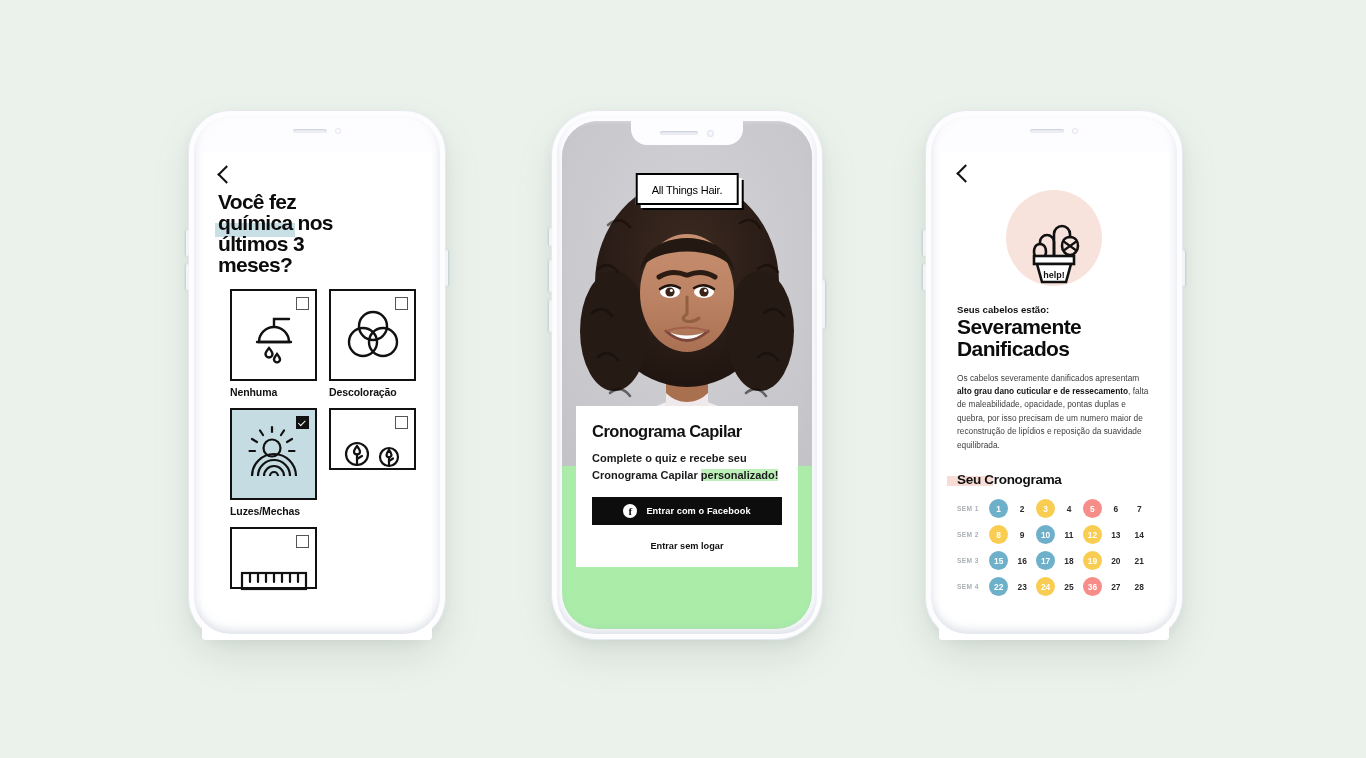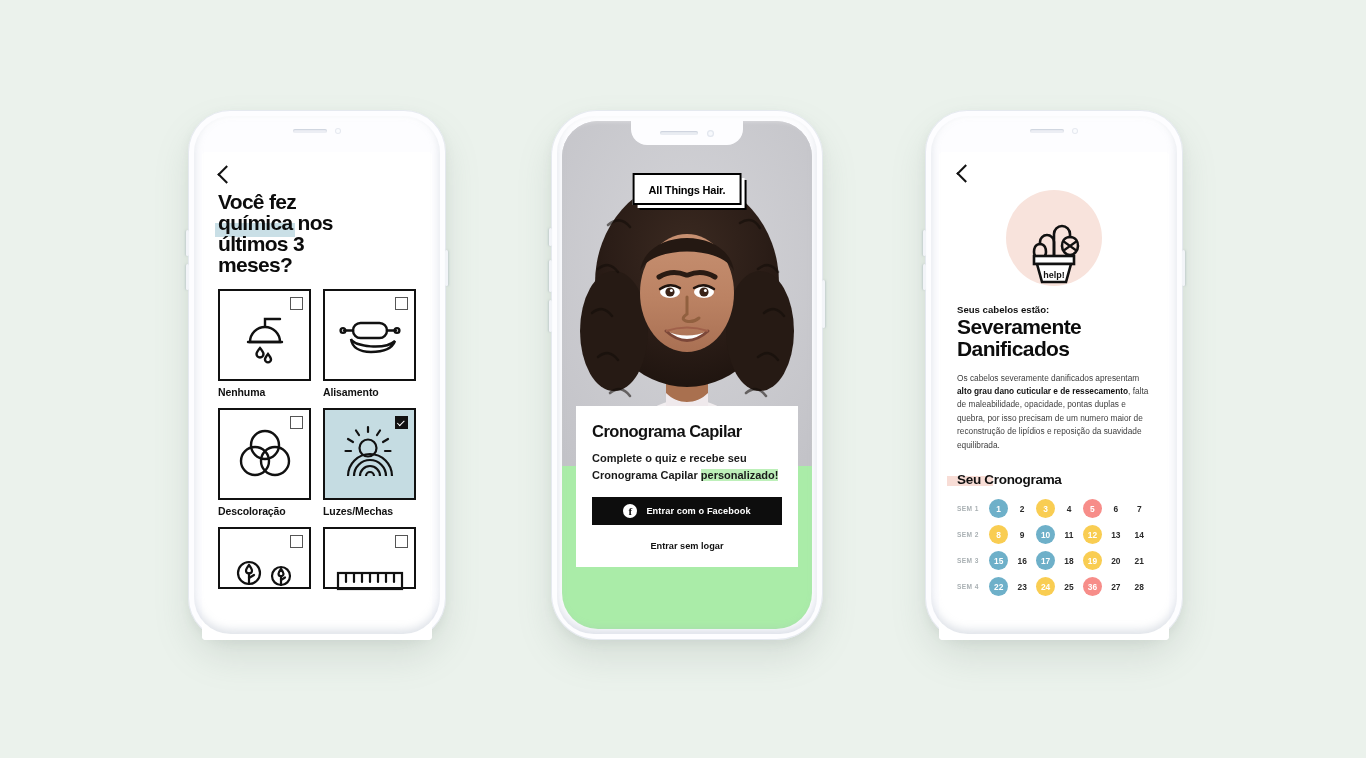--- a/index.html
+++ b/index.html
@@ -63,21 +63,21 @@
     font-size: 21px; line-height: 1.0; font-weight: 700; color:#0c0c0c;
     letter-spacing:-0.7px; margin-bottom: 14px; position:relative;
   }
   .q-title .hl { position:relative; display:inline-block; }
   .q-title .hl::before {
     content:""; position:absolute; left:-3px; right:-3px; top:53%; bottom:-4px;
     background:#c9dfe6; z-index:-1;
   }
   .q-title span { position:relative; z-index:1; }
 
-  .card-grid { display:grid; grid-template-columns: 1fr 1fr; gap: 10px 12px; }
+  .card-grid { display:grid; grid-template-columns: 1fr 1fr; gap: 10px 12px; margin-left: 12px; }
   .qcard { }
   .qbox {
     position:relative; width:100%; height:92px;
     border: 2px solid #111; background:#fff;
     display:flex; align-items:center; justify-content:center;
   }
   .qbox.sel { background:#c5dce2; }
   .qcheck {
     position:absolute; top:6px; right:6px; width:13px; height:13px;
     border:1.6px solid #555; background:#fff;
@@ -102,21 +102,21 @@
 
   .photo-area { position:absolute; top:0; left:0; right:0; height:345px; background:#c9c9cd; overflow:hidden; }
   .green-area { position:absolute; top:345px; left:0; right:0; bottom:0; background:#aaeca8; }
 
   .logo-badge {
     position:absolute; top:52px; left:50%; transform:translateX(-50%);
     background:#fff; border:2.5px solid #000; padding:5px 14px;
     box-shadow: 4px 4px 0 -1px #fff, 6px 6px 0 -1px #000;
     z-index:6;
   }
-  .logo-badge span { font-size:11px; font-weight:700; color:#000; letter-spacing:-0.2px; white-space:nowrap; }
+  .logo-badge span { font-size:11px; font-weight:400; color:#000; letter-spacing:-0.2px; white-space:nowrap; }
 
   .p2-card {
     position:absolute; left:14px; right:14px; top:285px;
     background:#fff; padding:16px 16px 16px 16px; z-index:5;
   }
   .p2-title { font-size:16.5px; font-weight:700; color:#111; letter-spacing:-0.5px; margin-bottom:9px; }
   .p2-sub { font-size:11px; line-height:1.55; font-weight:700; color:#1a1a1a; margin-bottom:13px; }
   .p2-sub .hl-g { background:#bdf0b9; }
   .fb-btn {
     background:#0d0d0d; height:28px; display:flex; align-items:center; justify-content:center; gap:9px;
@@ -206,36 +206,20 @@
                   <path d="M16 38 a15 15 0 0 1 30 0 Z"></path>
                   <line x1="14" y1="38" x2="48" y2="38" stroke-linecap="round"></line>
                   <path d="M26 44 c0 0 -3.5 4.2 -3.5 6 a3.5 3.5 0 0 0 7 0 c0 -1.8 -3.5 -6 -3.5 -6Z"></path>
                   <path d="M34 50 c0 0 -3 3.8 -3 5.4 a3 3 0 0 0 6 0 c0 -1.6 -3 -5.4 -3 -5.4Z"></path>
                 </svg>
               </div>
             </div>
             <div class="qlabel">Nenhuma</div>
           </div>
 
-          <div class="qcard">
-            <div class="qbox">
-              <div class="qcheck"></div>
-              <div class="qicon">
-                <svg width="66" height="56" viewBox="0 0 66 56" fill="none" stroke="#111" stroke-width="2.4">
-                  <rect x="16" y="16" width="34" height="15" rx="7.5"></rect>
-                  <line x1="7" y1="23.5" x2="16" y2="23.5" stroke-linecap="round"></line>
-                  <line x1="50" y1="23.5" x2="59" y2="23.5" stroke-linecap="round"></line>
-                  <circle cx="6" cy="23.5" r="2.4"></circle>
-                  <circle cx="60" cy="23.5" r="2.4"></circle>
-                  <path d="M14 32 c4 8 34 11 44 2 c-3 8 -12 11 -24 11 c-12 0 -19 -5 -20 -13Z"></path>
-                </svg>
-              </div>
-            </div>
-            <div class="qlabel">Alisamento</div>
-          </div>
 
           <div class="qcard">
             <div class="qbox">
               <div class="qcheck"></div>
               <div class="qicon">
                 <svg width="62" height="62" viewBox="0 0 62 62" fill="none" stroke="#111" stroke-width="2.4">
                   <circle cx="31" cy="22" r="14"></circle>
                   <circle cx="21" cy="38" r="14"></circle>
                   <circle cx="41" cy="38" r="14"></circle>
                 </svg>

